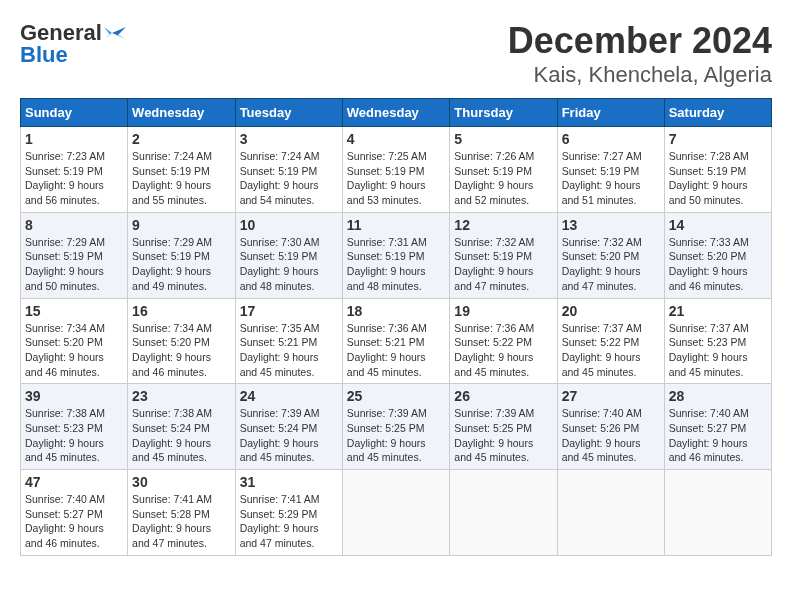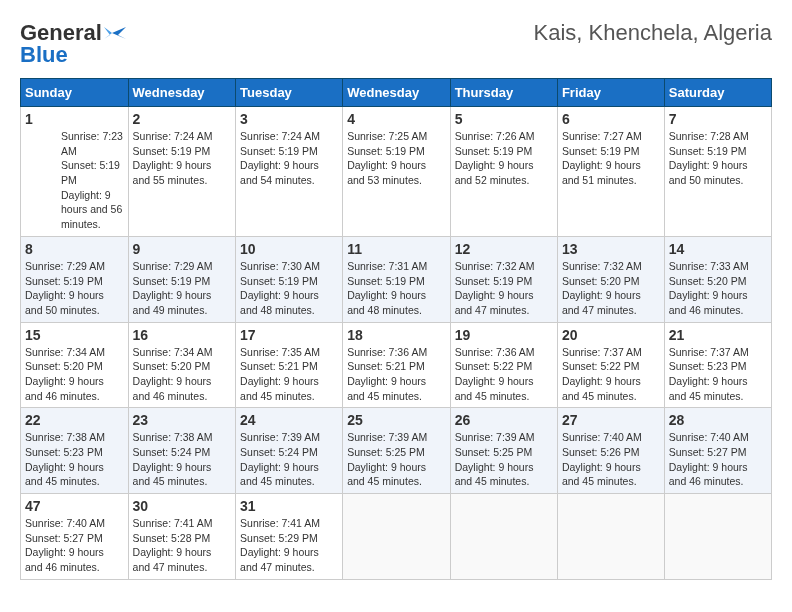--- a/index.html
+++ b/index.html
@@ -87,41 +87,42 @@
     <div class="logo-row">
       <span style="font-size:22px; font-weight:bold; color:#333;">General</span>
       <svg width="22" height="16" viewBox="0 0 22 16" style="margin-left:2px;">
         <polygon points="8,8 22,2 14,10 22,14" fill="#1a6fc4"></polygon>
         <polygon points="8,8 0,2 6,10 0,14" fill="#4a9fe8"></polygon>
       </svg>
     </div>
     <span style="font-size:22px; font-weight:bold; color:#1a6fc4; margin-top:-4px;">Blue</span>
   </div>
   <div class="title-block">
+    <h1>December 2024</h1>
     <h2>Kais, Khenchela, Algeria</h2>
   </div>
 </div>
 
 <table>
   <thead>
     <tr id="thead-row">
         <th>Sunday</th>
         <th>Wednesday</th>
         <th>Tuesday</th>
         <th>Wednesday</th>
         <th>Thursday</th>
         <th>Friday</th>
         <th>Saturday</th>
       </tr>
   </thead>
   <tbody id="calendar-body">
       <tr>
         <td>
           <span class="day-num">1</span>
-          <div class="day-info" style="white-space: pre-line; margin-left: 36px;">Sunrise: 7:23 AM
+          <div class="day-info" style="white-space: pre-line;">Sunrise: 7:23 AM
 Sunset: 5:19 PM
 Daylight: 9 hours and 56 minutes.</div>
         </td>
         <td>
           <span class="day-num">2</span>
           <div class="day-info" style="white-space: pre-line;">Sunrise: 7:24 AM
 Sunset: 5:19 PM
 Daylight: 9 hours and 55 minutes.</div>
         </td>
         <td>
@@ -238,21 +239,21 @@
         </td>
         <td>
           <span class="day-num">21</span>
           <div class="day-info" style="white-space: pre-line;">Sunrise: 7:37 AM
 Sunset: 5:23 PM
 Daylight: 9 hours and 45 minutes.</div>
         </td>
       </tr>
       <tr>
         <td>
-          <span class="day-num">22</span>
+          <span class="day-num">39</span>
           <div class="day-info" style="white-space: pre-line;">Sunrise: 7:38 AM
 Sunset: 5:23 PM
 Daylight: 9 hours and 45 minutes.</div>
         </td>
         <td>
           <span class="day-num">23</span>
           <div class="day-info" style="white-space: pre-line;">Sunrise: 7:38 AM
 Sunset: 5:24 PM
 Daylight: 9 hours and 45 minutes.</div>
         </td>

